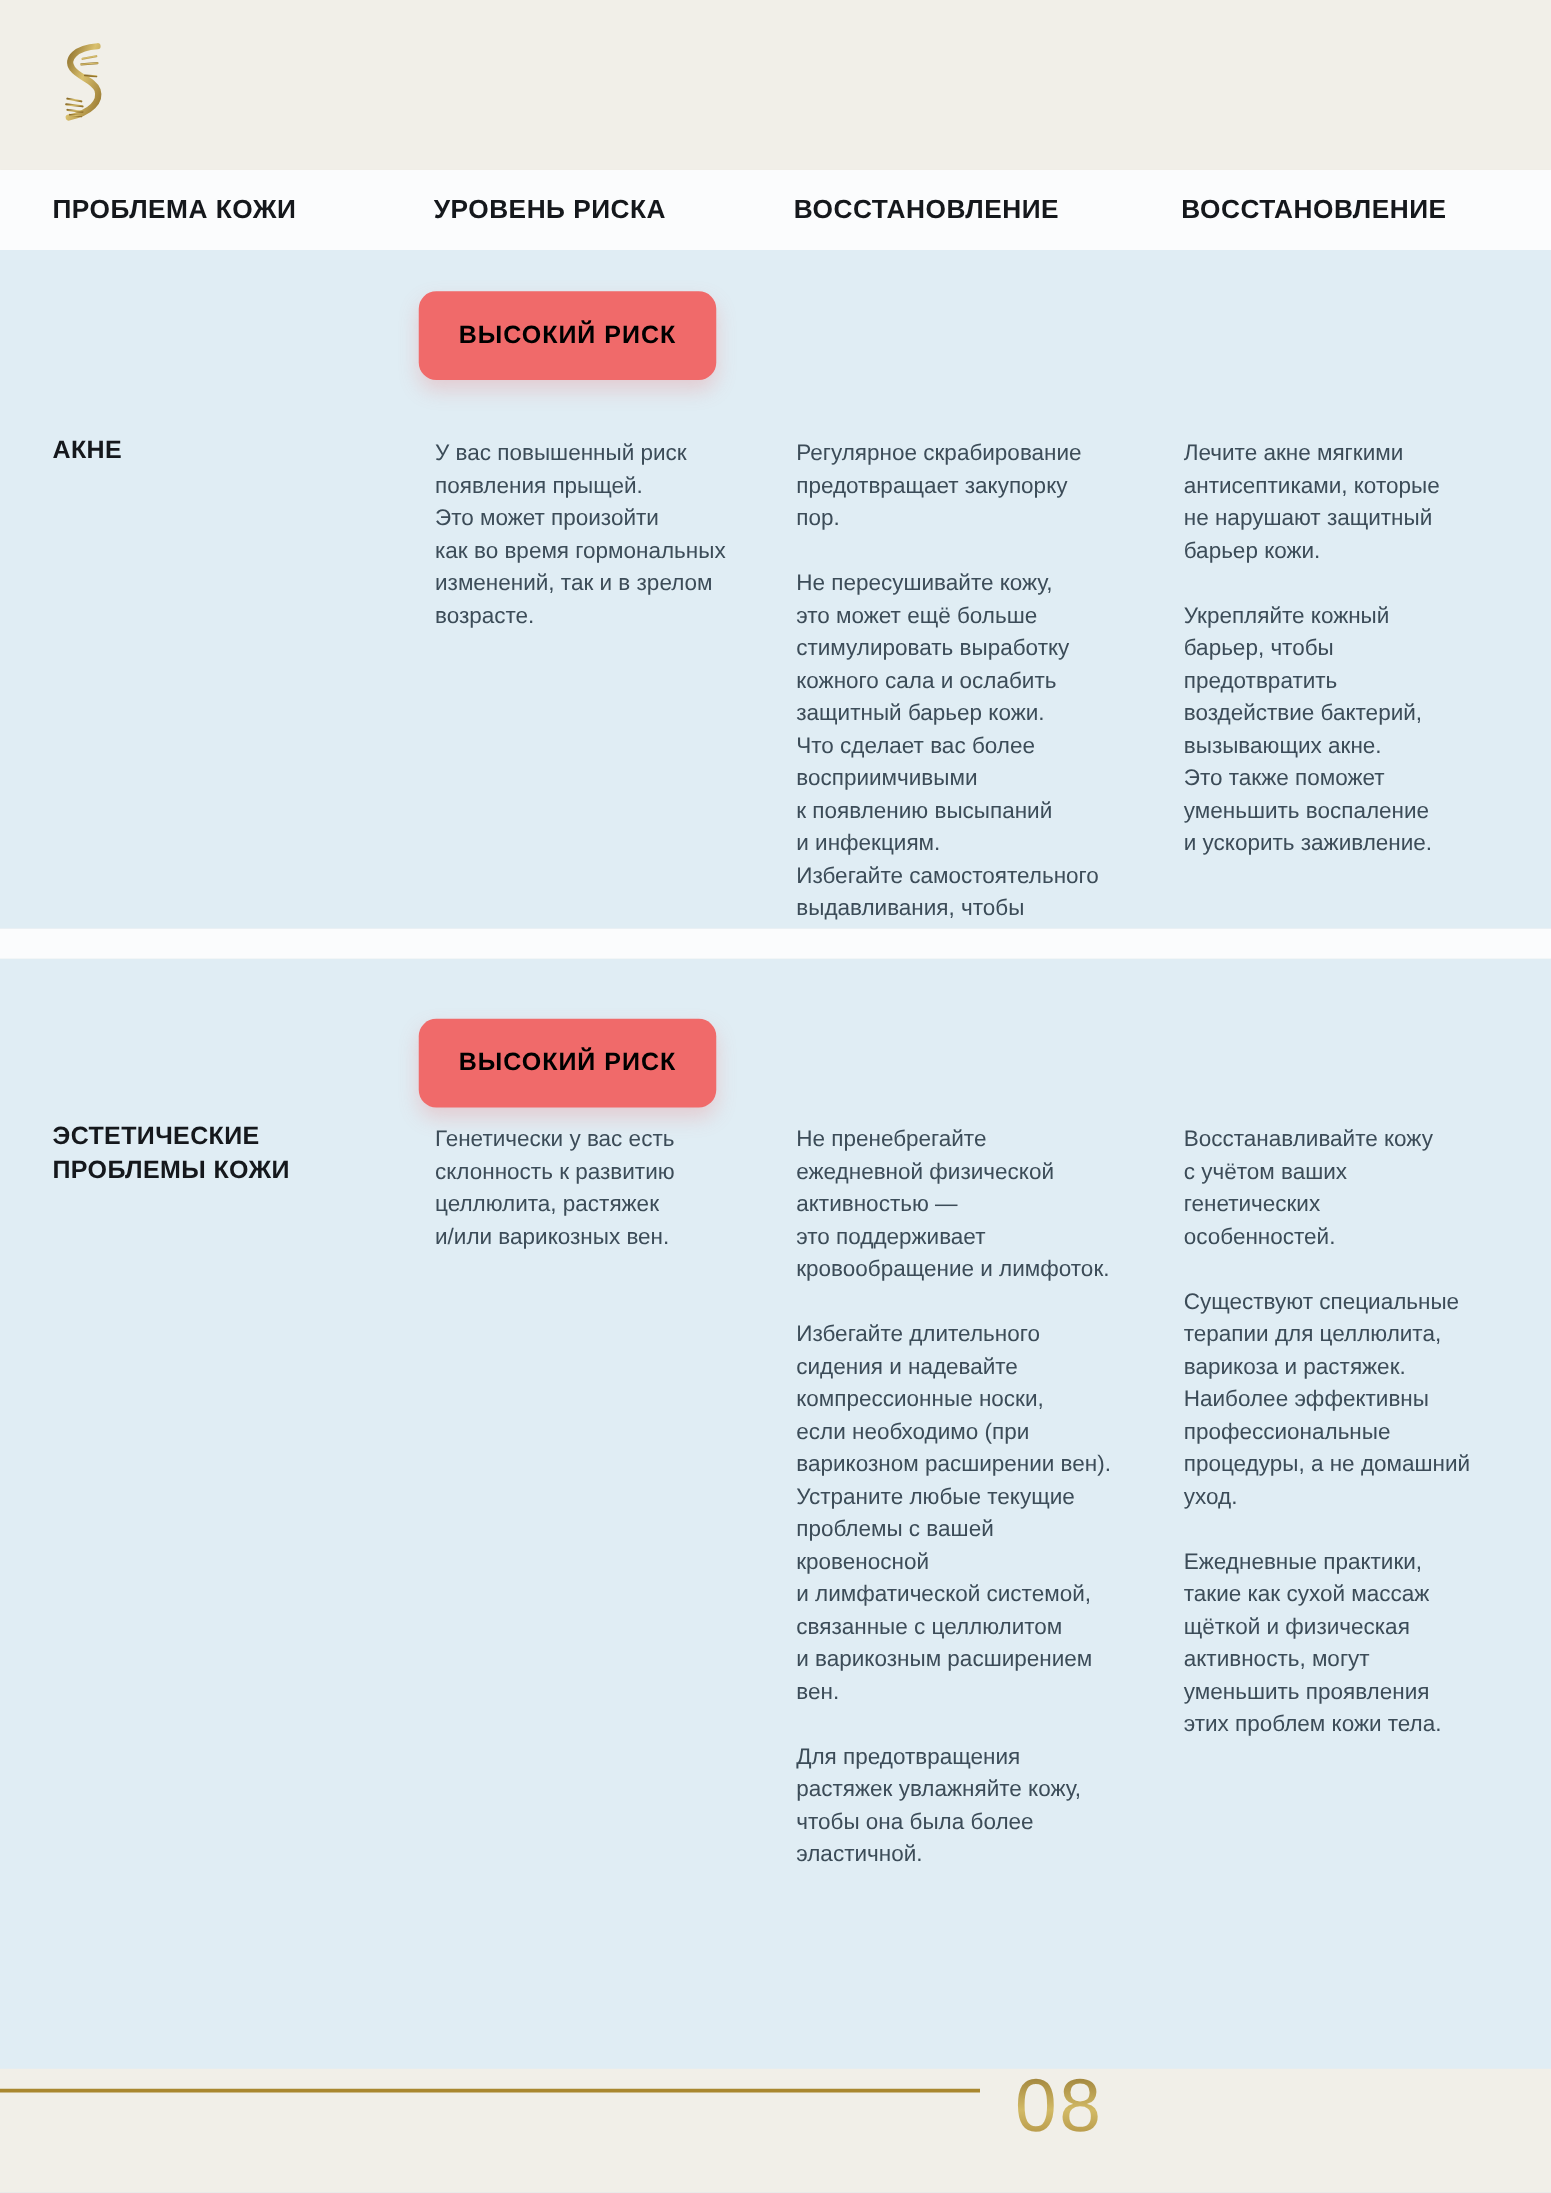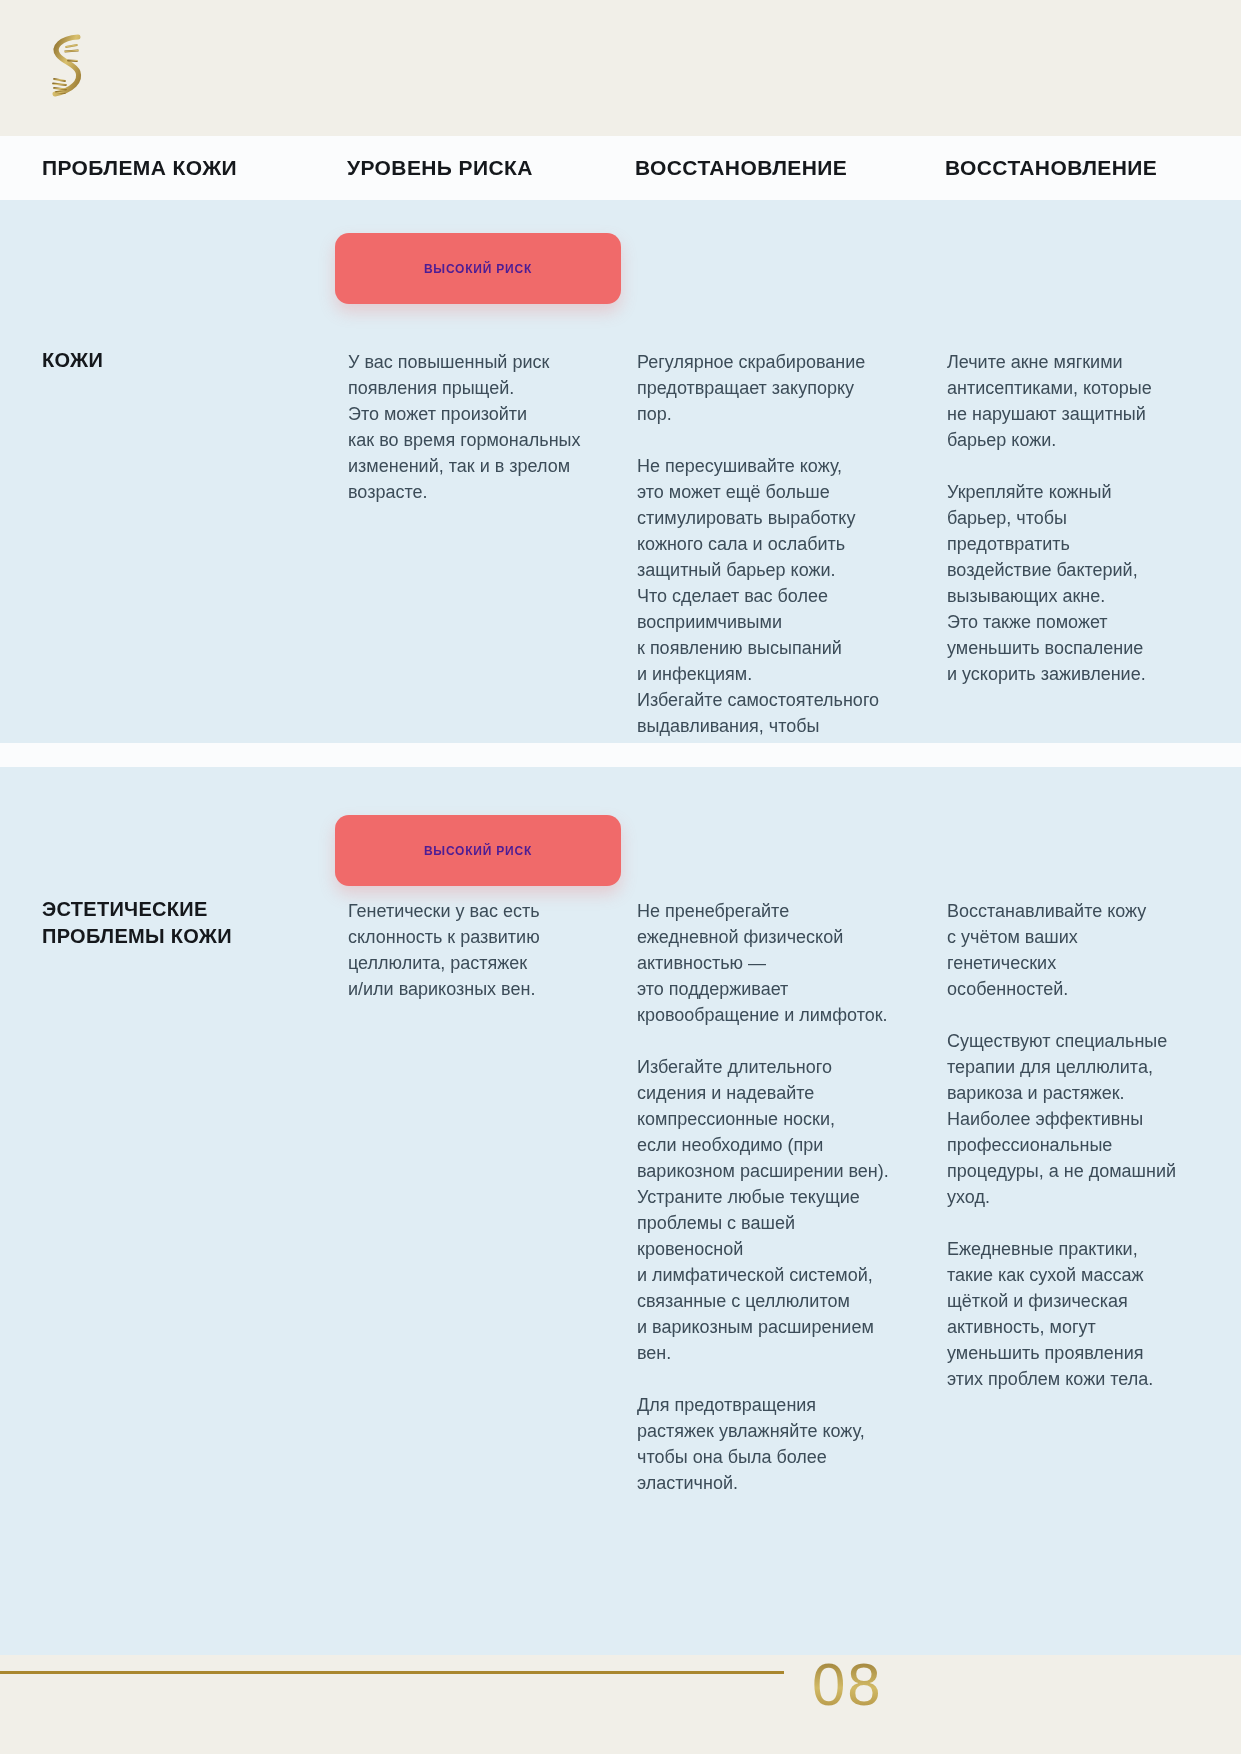--- a/index.html
+++ b/index.html
@@ -32,24 +32,24 @@
   .section{
     position:absolute;left:0;width:100%;
     background:#e0edf4;
   }
   .section-1{top:200px;height:543px;}
   .gap-band{position:absolute;left:0;top:743px;width:100%;height:24px;background:#fbfcfd;}
   .section-2{top:767px;height:888px;}
 
   
   .risk-badge{
-    position:absolute;left:335px;width:286px;height:71px;
+    position:absolute;left:335px;width:238px;height:71px;
     background:#f06a6a;border-radius:14px;
     display:flex;align-items:center;justify-content:center;
-    color:#4c1d95;font-size:12px;font-weight:800;letter-spacing:.8px;
+    color:#000000;font-size:20px;font-weight:800;letter-spacing:.8px;
     box-shadow:0 8px 16px rgba(240,106,106,.25);
     white-space:nowrap;
   }
   .badge-1{top:233px;}
   .badge-2{top:815px;}
 
   
   .cell{
     position:absolute;
     font-size:18px;line-height:26px;color:#3c4c58;
@@ -115,21 +115,21 @@
   <div class="header-band">
     <div class="col-header ch-1">ПРОБЛЕМА КОЖИ</div>
     <div class="col-header ch-2">УРОВЕНЬ РИСКА</div>
     <div class="col-header ch-3">ВОССТАНОВЛЕНИЕ</div>
     <div class="col-header ch-4">ВОССТАНОВЛЕНИЕ</div>
   </div>
 
   <div class="section section-1"></div>
   <div class="risk-badge badge-1">ВЫСОКИЙ РИСК</div>
   <div class="row-1">
-    <div class="cell problem-title c1">КОЖИ</div>
+    <div class="cell problem-title c1">АКНЕ</div>
     <div class="cell c2">У вас повышенный риск
 появления прыщей.
 Это может произойти
 как во время гормональных
 изменений, так и в зрелом
 возрасте.</div>
     <div class="cell c3">Регулярное скрабирование
 предотвращает закупорку
 пор.
 

